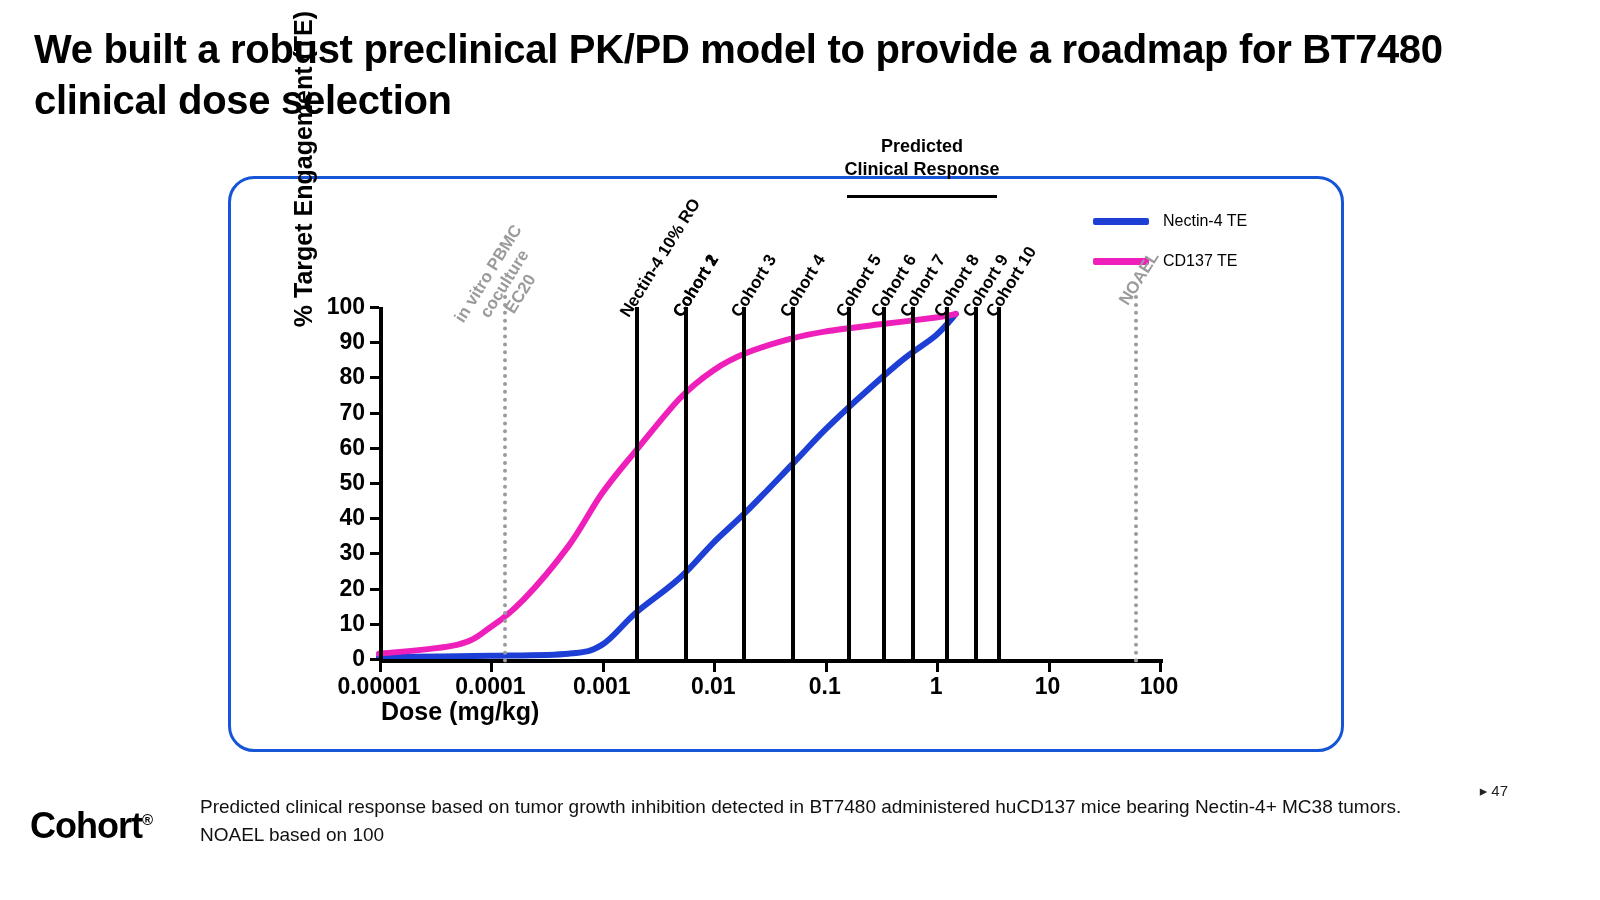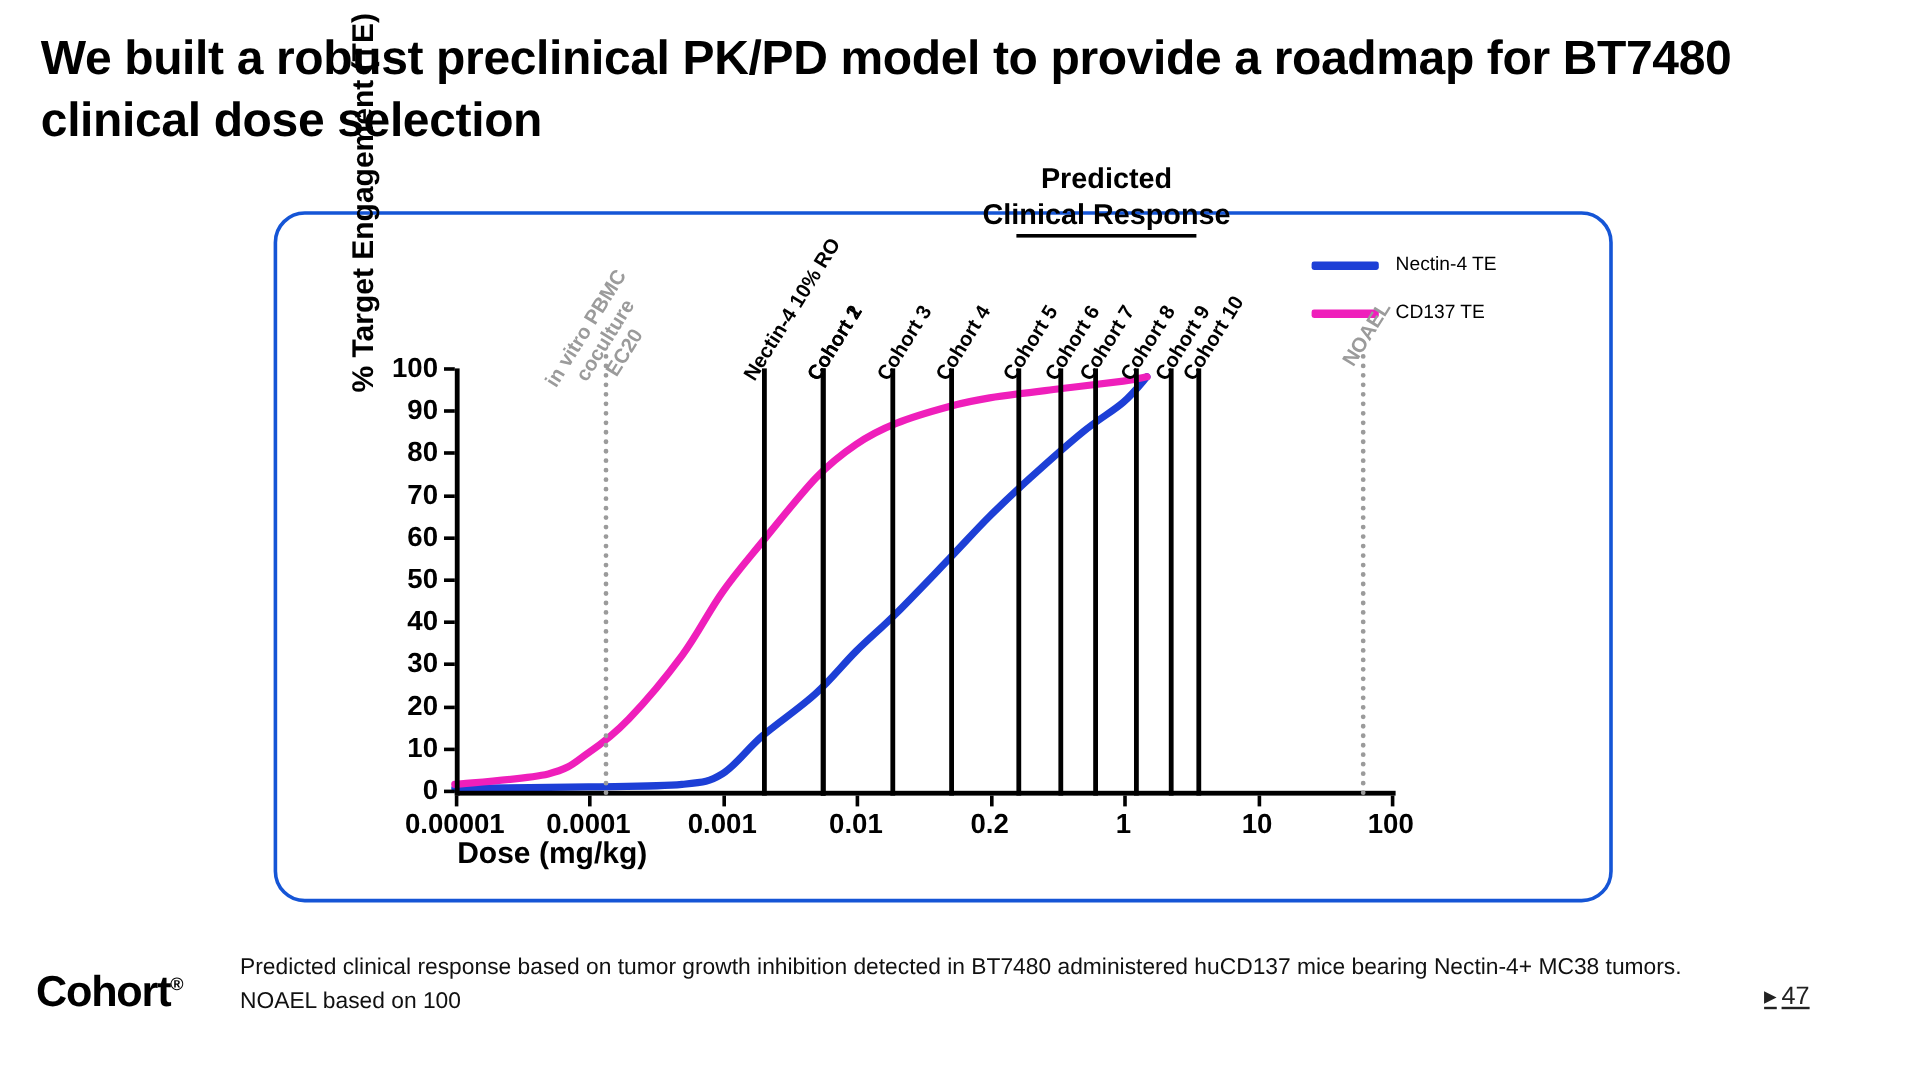--- a/index.html
+++ b/index.html
@@ -164,21 +164,21 @@
     transform: rotate(-58deg);
   }
   .vlabel.grey { color: #9b9b9b; }
   .vlabel.multiline {
     text-align: center;
     line-height: 1.12;
   }
 
   #pred-label {
     position: absolute;
-    font-size: 24px;
+    font-size: 18px;
     font-weight: bold;
     text-align: center;
     color: #000;
     line-height: 1.25;
     white-space: nowrap;
   }
   #pred-bracket {
     position: absolute;
     border-top: 3px solid #000;
   }
@@ -200,25 +200,24 @@
     top: 793px;
     width: 1270px;
     font-size: 19px;
     line-height: 1.45;
     color: #111;
   }
   #footnotes em { font-style: italic; }
   #page-number {
     position: absolute;
     right: 28px;
-    top: 818px;
-    font-size: 21px;
+    top: 782px;
+    font-size: 15px;
     color: #222;
     font-weight: normal;
-    text-decoration: underline;
   }
   #page-number .arrow { color: #222; margin-right: 4px; }
 </style>
 </head>
 <body>
 
 <div id="slide">
 
   <div id="title">We built a robust preclinical PK/PD model to provide a roadmap for BT7480 clinical dose selection</div>
 
@@ -266,21 +265,21 @@
           <div class="ytick-label" style="left: -40px; top: 104px;">100</div>
           <div class="ytick-mark" style="left: 19px; top: 117px;"></div>
           <div class="xtick-label" style="left: 28px; top: 484px;">0.00001</div>
           <div class="xtick-mark" style="left: 28px; top: 474px;"></div>
           <div class="xtick-label" style="left: 139.429px; top: 484px;">0.0001</div>
           <div class="xtick-mark" style="left: 139.429px; top: 474px;"></div>
           <div class="xtick-label" style="left: 250.857px; top: 484px;">0.001</div>
           <div class="xtick-mark" style="left: 250.857px; top: 474px;"></div>
           <div class="xtick-label" style="left: 362.286px; top: 484px;">0.01</div>
           <div class="xtick-mark" style="left: 362.286px; top: 474px;"></div>
-          <div class="xtick-label" style="left: 473.714px; top: 484px;">0.2</div>
+          <div class="xtick-label" style="left: 473.714px; top: 484px;">0.1</div>
           <div class="xtick-mark" style="left: 473.714px; top: 474px;"></div>
           <div class="xtick-label" style="left: 585.143px; top: 484px;">1</div>
           <div class="xtick-mark" style="left: 585.143px; top: 474px;"></div>
           <div class="xtick-label" style="left: 696.571px; top: 484px;">10</div>
           <div class="xtick-mark" style="left: 696.571px; top: 474px;"></div>
           <div class="xtick-label" style="left: 808px; top: 484px;">100</div>
           <div class="xtick-mark" style="left: 808px; top: 474px;"></div>
           <div class="dotline" style="left: 152.125px; top: 106px; height: 368px;"></div>
           <div class="vlabel grey multiline" style="left: 148.125px; top: 100px;">in vitro PBMC<br>coculture<br>EC20</div>
           <div class="dotline" style="left: 783.28px; top: 106px; height: 368px;"></div>

